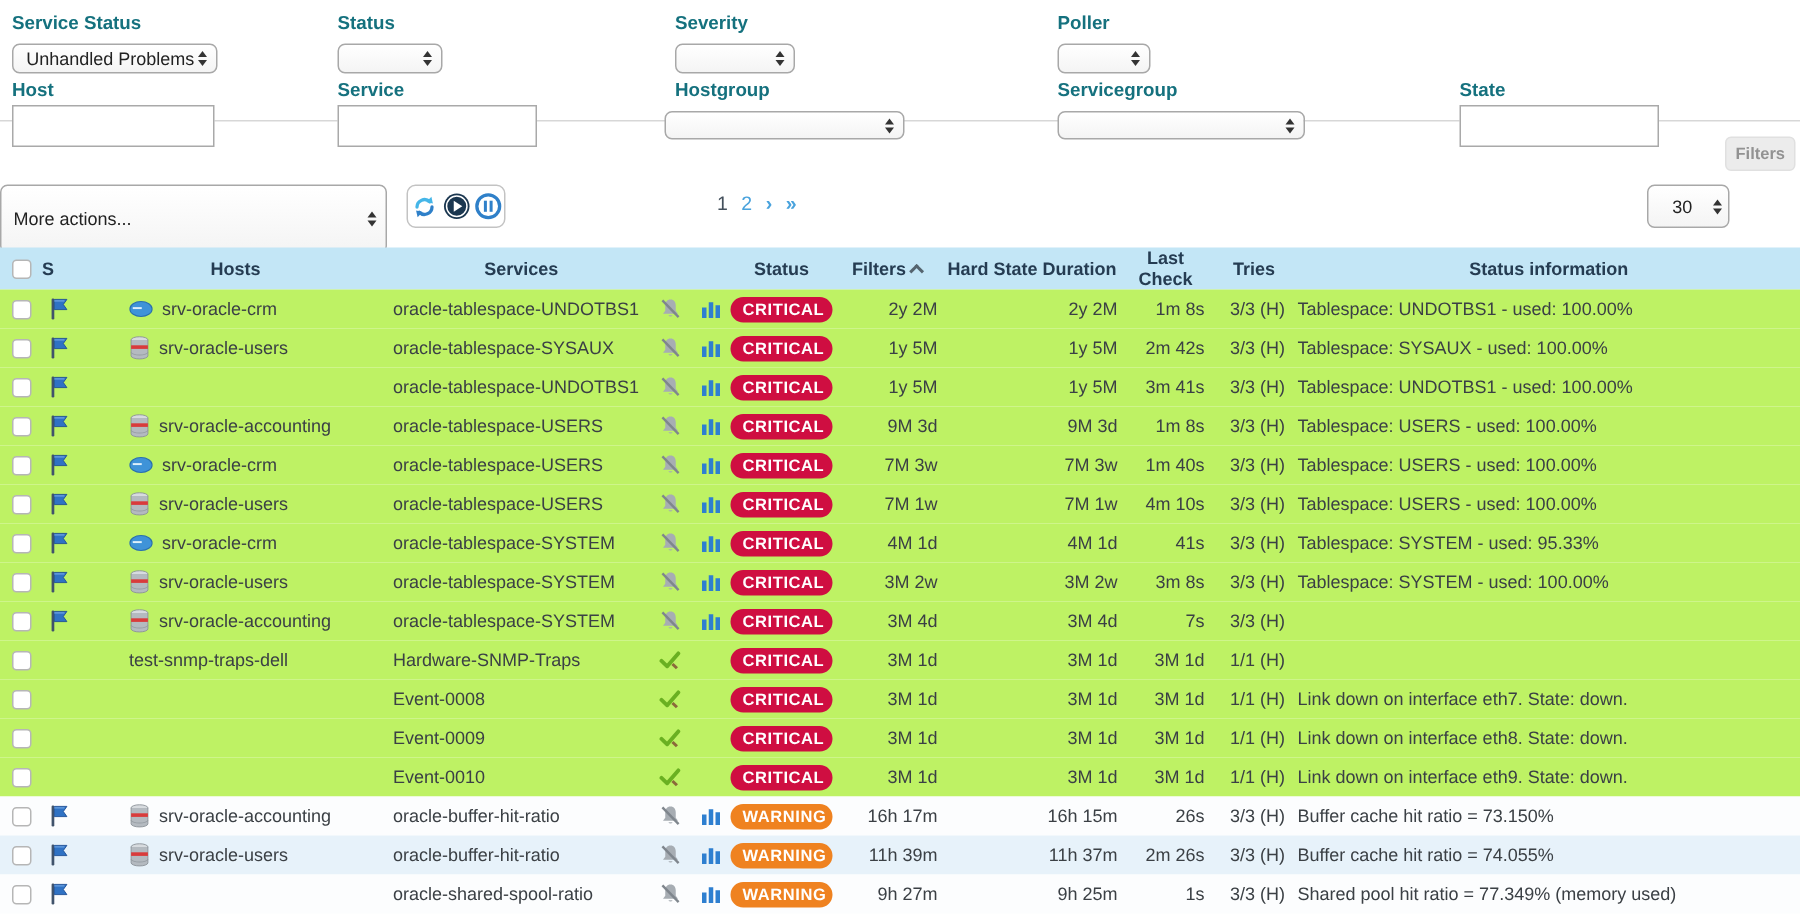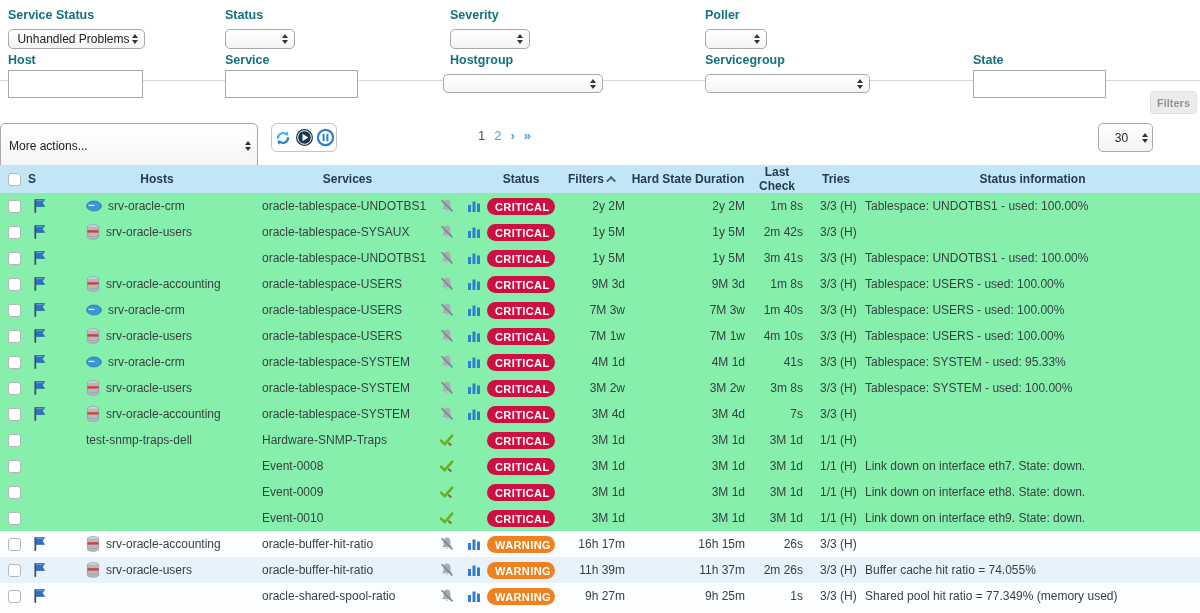--- a/index.html
+++ b/index.html
@@ -25,21 +25,21 @@
   .btn-group { position:absolute; left:271px; top:7px; width:66px; height:29px; border:1px solid #c3c3c3; border-radius:6px; background:#fff; display:flex; align-items:center; justify-content:space-evenly; }
   .icon-btn { width:20px; height:20px; display:flex; align-items:center; justify-content:center; cursor:pointer; }
   .pagination { position:absolute; left:478px; top:12px; display:flex; gap:9px; font-size:13px; align-items:center; }
   .pg-cur { color:#44505c; }
   .pg-link { color:#4aa3dd; cursor:pointer; }
 
   
   .thead { position:absolute; left:0; top:165px; width:1200px; height:28px; background:#c3e6f6; display:flex; align-items:center; font-size:12px; font-weight:bold; color:#253c52; }
   .tbody { position:absolute; left:0; top:193px; width:1200px; }
   .trow { display:flex; align-items:center; height:26px; font-size:12px; color:#3b4045; }
-  .trow.critical { background:#86efac; }
+  .trow.critical { background:#bef264; }
   .trow.warning { background:#fcfdfe; }
   .trow.warning.alt { background:#e7f2fa; }
 
   .c1 { width:26px; padding-left:8px; }
   .c2 { width:26px; display:flex; justify-content:center; }
   .c3 { width:148px; display:flex; align-items:center; gap:6px; padding-left:6px; white-space:nowrap;margin-left:28px; }
   .c4 { width:176px; padding-left:5px; white-space:nowrap;margin-left:29px; }
   .c5 { width:27px; display:flex; justify-content:center; }
   .c6 { width:27px; display:flex; justify-content:center; }
   .c7 { width:68px; display:flex; justify-content:center; }
@@ -289,20 +289,21 @@
           <rect x="10" y="4.5" width="3" height="8.5" fill="#2e7fd0"></rect>
         </svg>
       </span>
       <span class="c7">
           <span class="badge critical">CRITICAL</span>
         </span>
       <span class="c8">1y 5M</span>
       <span class="c9">1y 5M</span>
       <span class="c10">2m 42s</span>
       <span class="c11">3/3 (H)</span>
+      <span class="c12">Tablespace: SYSAUX - used: 100.00%</span>
     </div>
       <div class="trow critical">
       <span class="c1">
           <input type="checkbox" class="cb" style="">
         </span>
       <span class="c2">
         <svg width="14" height="16" viewBox="0 0 14 16">
           <rect x="2.4" y="1" width="1.8" height="14" rx="0.8" fill="#40536b"></rect>
           <path d="M4.2 1.6 L12.6 1.6 L10.2 5 L12.6 8.4 L4.2 8.4 Z" fill="#2f72c4" stroke="#1d4e95" stroke-width="0.6"></path>
           <path d="M4.2 2.6 L11 2.6" stroke="#6ba0e0" stroke-width="0.9"></path>
@@ -784,20 +785,21 @@
           <rect x="10" y="4.5" width="3" height="8.5" fill="#2e7fd0"></rect>
         </svg>
       </span>
       <span class="c7">
           <span class="badge warning">WARNING</span>
         </span>
       <span class="c8">16h 17m</span>
       <span class="c9">16h 15m</span>
       <span class="c10">26s</span>
       <span class="c11">3/3 (H)</span>
+      <span class="c12">Buffer cache hit ratio = 73.150%</span>
     </div>
       <div class="trow warning alt">
       <span class="c1">
           <input type="checkbox" class="cb" style="">
         </span>
       <span class="c2">
         <svg width="14" height="16" viewBox="0 0 14 16">
           <rect x="2.4" y="1" width="1.8" height="14" rx="0.8" fill="#40536b"></rect>
           <path d="M4.2 1.6 L12.6 1.6 L10.2 5 L12.6 8.4 L4.2 8.4 Z" fill="#2f72c4" stroke="#1d4e95" stroke-width="0.6"></path>
           <path d="M4.2 2.6 L11 2.6" stroke="#6ba0e0" stroke-width="0.9"></path>

